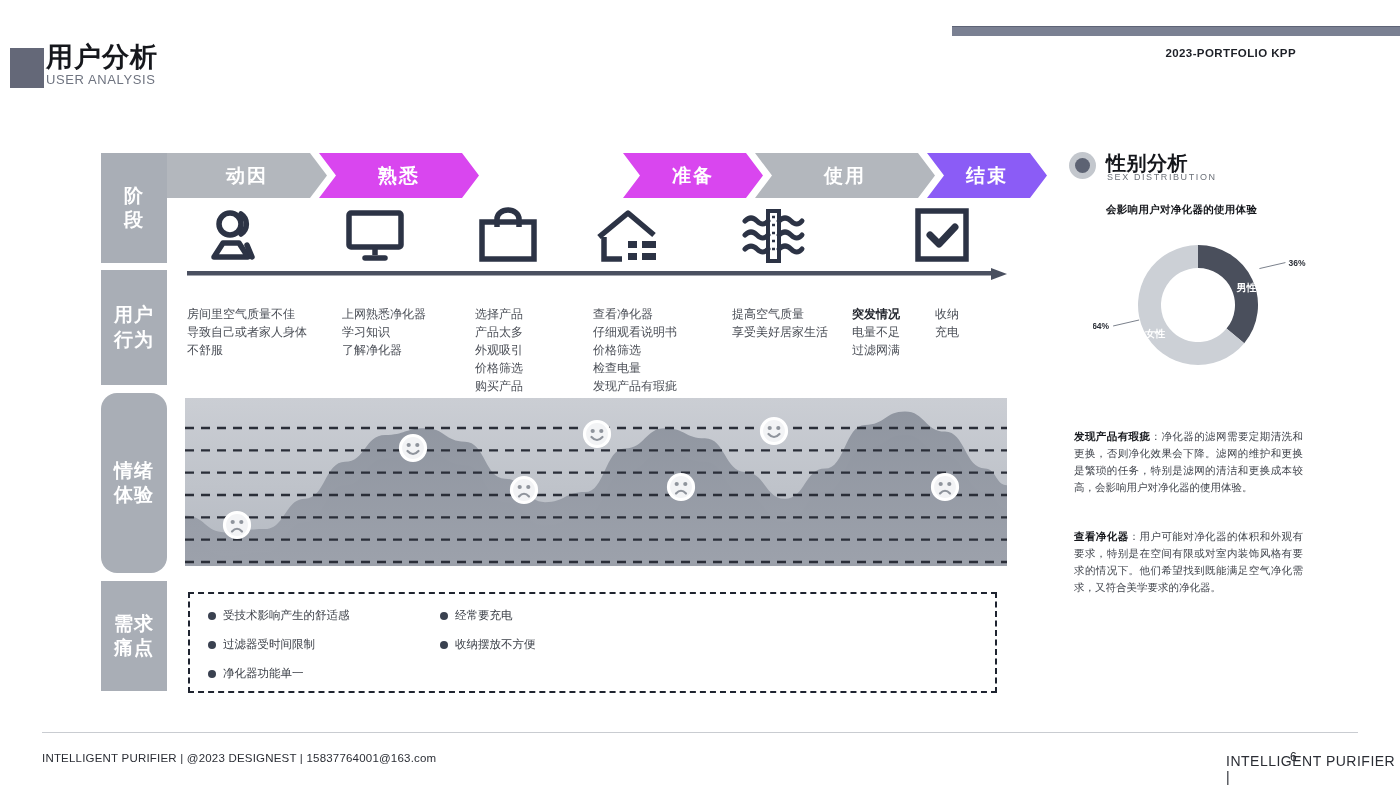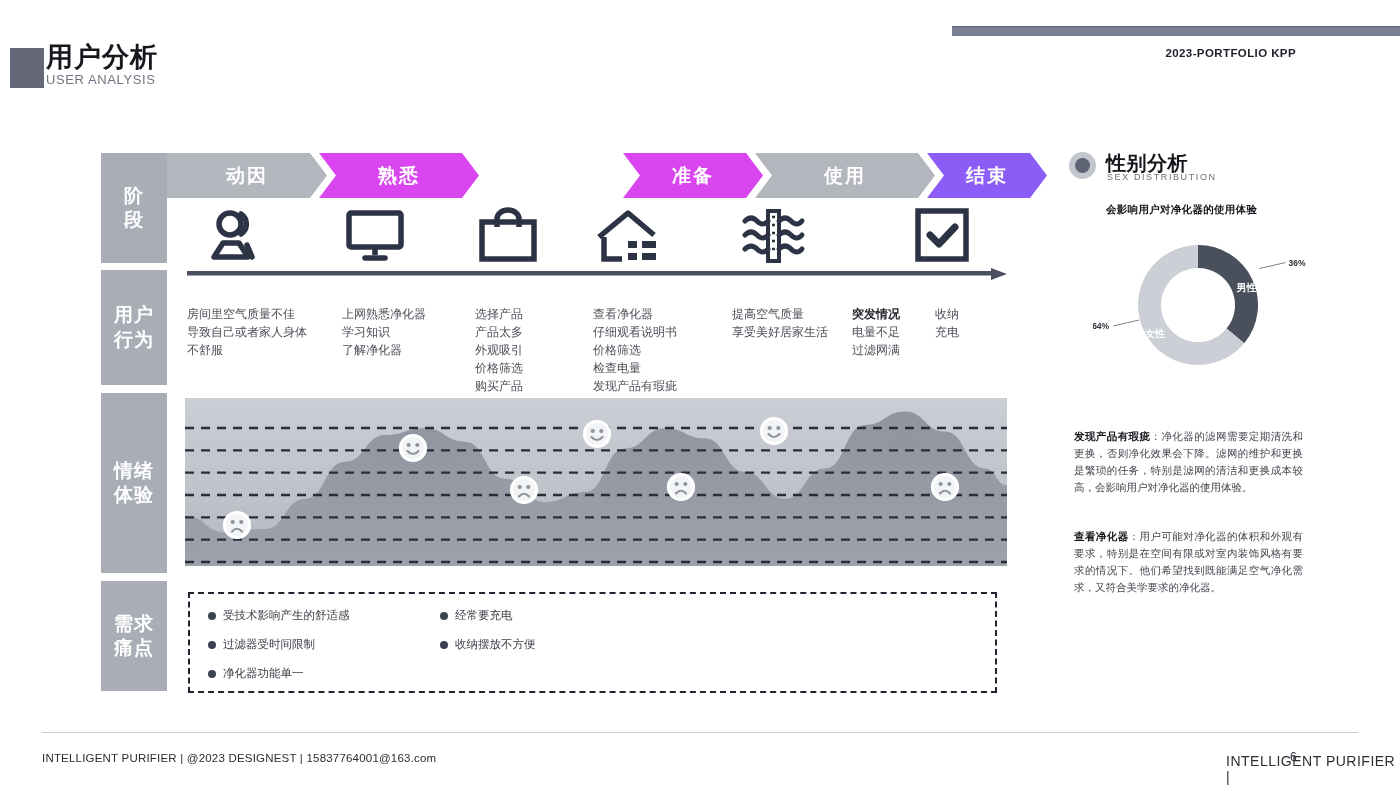--- a/index.html
+++ b/index.html
@@ -12,21 +12,21 @@
   #title-cn{font-size:27px;font-weight:bold;color:#15171c;line-height:1.05;letter-spacing:1px;}
   #title-en{font-size:13px;color:#6f7480;line-height:1.15;letter-spacing:.6px;margin-top:2px;}
   #header-bar{left:952px;top:26px;width:448px;height:9px;background:#7a8092;border-top:1px solid #5d6375;}
   #header-code{right:104px;top:47px;font-size:11.5px;font-weight:bold;color:#1c1f26;letter-spacing:.4px;}
 
   
   .rowlabel{left:101px;width:66px;background:#a9aeb6;color:#fff;font-size:19px;font-weight:bold;
             display:flex;flex-direction:column;align-items:center;justify-content:center;line-height:1.28;letter-spacing:1px;}
   #lbl-stage{top:153px;height:110px;}
   #lbl-behav{top:270px;height:115px;}
-  #lbl-emotion{top:393px;height:180px;}
+  #lbl-emotion{top:393px;height:180px;border-radius:16px;}
   #lbl-pain{top:581px;height:110px;}
 
   
   #stage-strip{left:167px;top:153px;width:845px;height:45px;}
   .chev{position:absolute;top:0;height:45px;background:#b3b7bd;
         display:flex;align-items:center;justify-content:center;
         color:#fff;font-size:19px;font-weight:bold;letter-spacing:2px;}
   .chev.mid{clip-path:polygon(0 0, calc(100% - 17px) 0, 100% 50%, calc(100% - 17px) 100%, 0 100%, 17px 50%);}
   .chev.first{clip-path:polygon(0 0, calc(100% - 17px) 0, 100% 50%, calc(100% - 17px) 100%, 0 100%);}
   #stage-tip{position:absolute;right:0;top:0;width:28px;height:45px;background:#4a4f5c;

